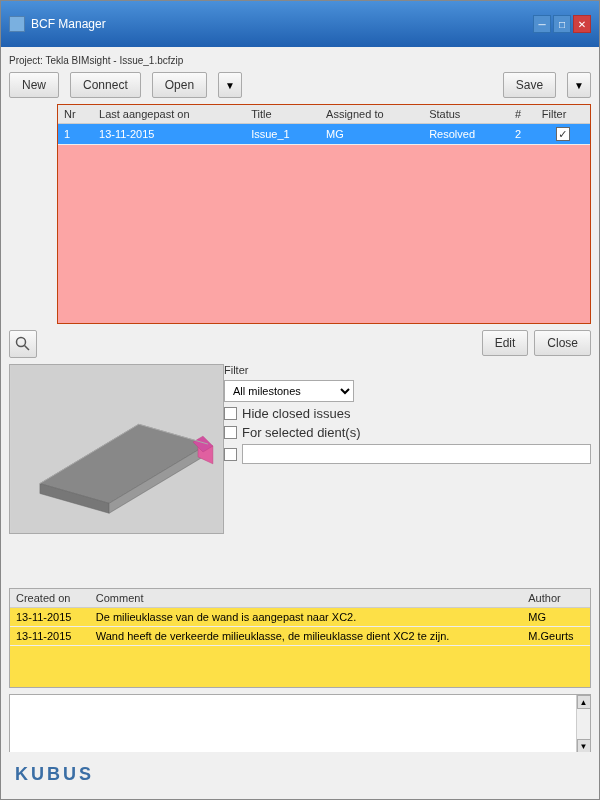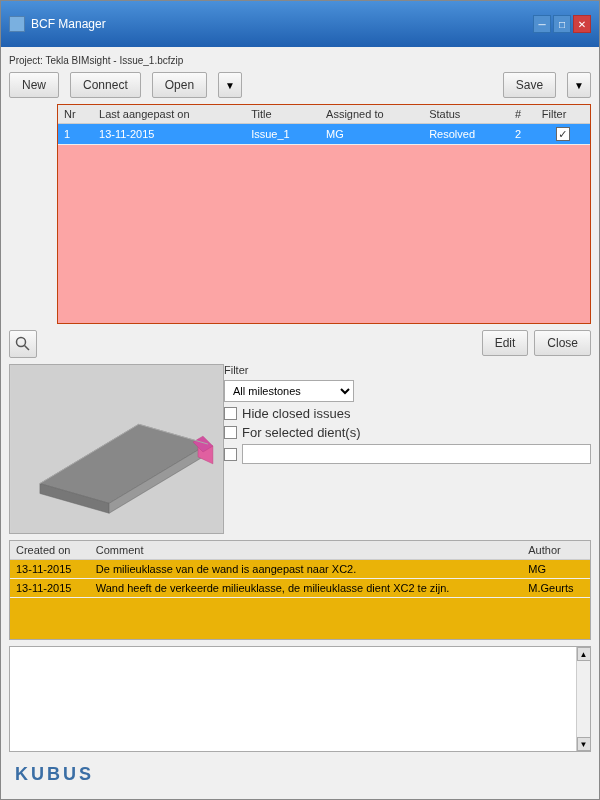--- a/index.html
+++ b/index.html
@@ -228,23 +228,24 @@
     }
     .filter-custom-input {
       flex: 1;
       height: 20px;
       border: 1px solid #aaa;
       background: white;
       font-size: 11px;
     }
     .comments-table-wrapper {
       border: 1px solid #aaa;
-      background: #eab308;
+      background: #fde047;
       flex: 0 0 100px;
       overflow-y: auto;
+      margin-top: 48px;
     }
     .comments-table {
       width: 100%;
       border-collapse: collapse;
     }
     .comments-table th {
       background: #e8e8e8;
       border-bottom: 1px solid #ccc;
       padding: 3px 6px;
       text-align: left;

